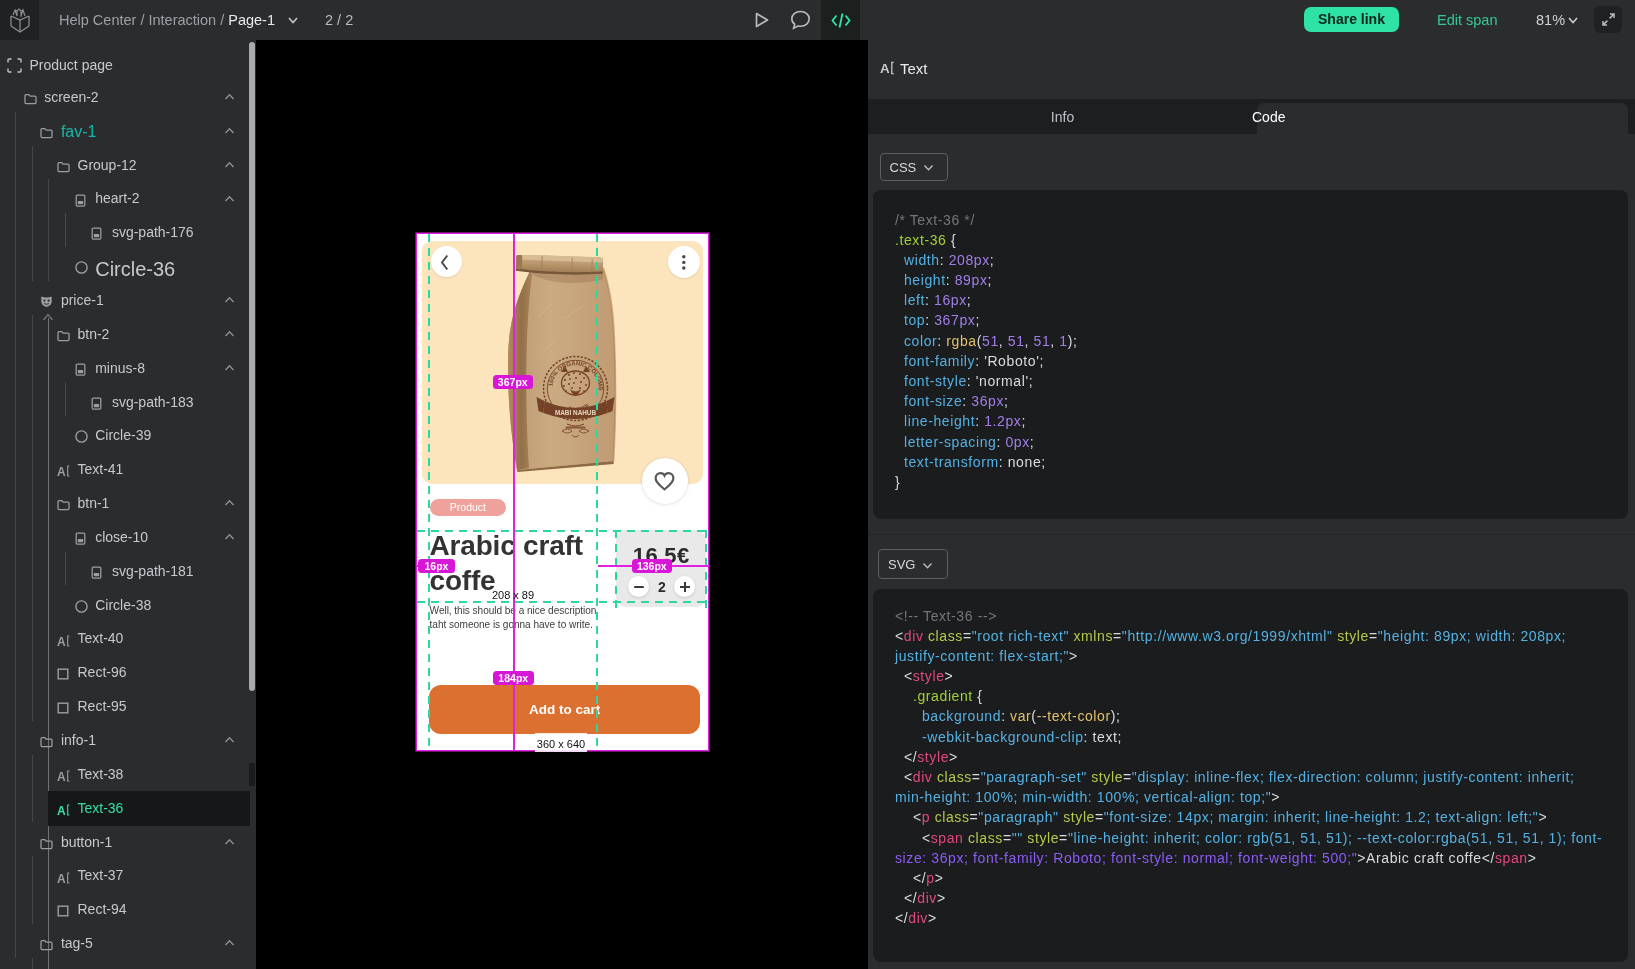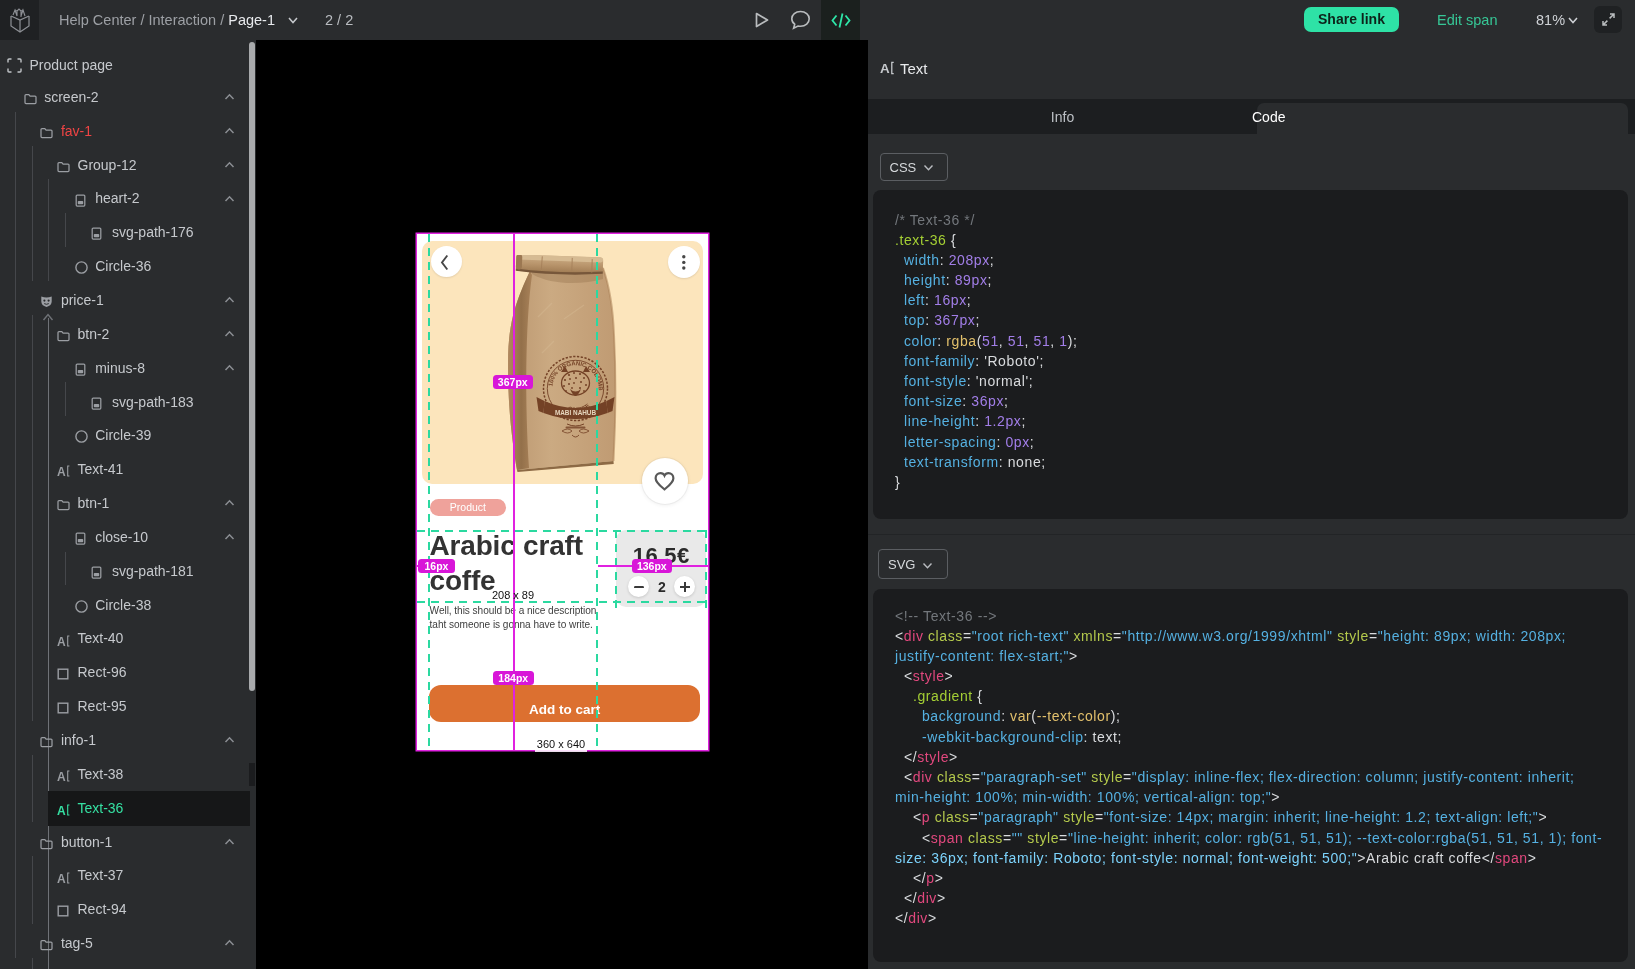--- a/index.html
+++ b/index.html
@@ -77,21 +77,21 @@
 <div style="position:absolute;left:23.7px;top:90.9px"><svg width="13" height="12" viewBox="0 0 13 12">
             <path d="M1 2.6 Q1 1.6 2 1.6 L4.8 1.6 L6.1 3.1 L11 3.1 Q12 3.1 12 4.1 L12 9.6 Q12 10.6 11 10.6 L2 10.6 Q1 10.6 1 9.6 Z" fill="none" stroke="#9b9ea3" stroke-width="1.25"></path>
           </svg></div>
 <div style="position:absolute;left:44.2px;top:88.8px;font-size:14px;color:#c6c9cd;white-space:nowrap">screen-2</div>
 <svg style="position:absolute;left:224px;top:92.9px" width="11" height="8" viewBox="0 0 11 8">
           <path d="M1.5 6 L5.5 1.8 L9.5 6" fill="none" stroke="#8b8e93" stroke-width="1.5"></path>
         </svg>
 <div style="position:absolute;left:40.4px;top:124.8px"><svg width="13" height="12" viewBox="0 0 13 12">
             <path d="M1 2.6 Q1 1.6 2 1.6 L4.8 1.6 L6.1 3.1 L11 3.1 Q12 3.1 12 4.1 L12 9.6 Q12 10.6 11 10.6 L2 10.6 Q1 10.6 1 9.6 Z" fill="none" stroke="#9b9ea3" stroke-width="1.25"></path>
           </svg></div>
-<div style="position:absolute;left:60.9px;top:122.7px;font-size:14px;color:#ef4444;white-space:nowrap">fav-1</div>
+<div style="position:absolute;left:60.9px;top:122.7px;font-size:16px;color:#14b8a6;white-space:nowrap">fav-1</div>
 <svg style="position:absolute;left:224px;top:126.8px" width="11" height="8" viewBox="0 0 11 8">
           <path d="M1.5 6 L5.5 1.8 L9.5 6" fill="none" stroke="#8b8e93" stroke-width="1.5"></path>
         </svg>
 <div style="position:absolute;left:57.0px;top:158.6px"><svg width="13" height="12" viewBox="0 0 13 12">
             <path d="M1 2.6 Q1 1.6 2 1.6 L4.8 1.6 L6.1 3.1 L11 3.1 Q12 3.1 12 4.1 L12 9.6 Q12 10.6 11 10.6 L2 10.6 Q1 10.6 1 9.6 Z" fill="none" stroke="#9b9ea3" stroke-width="1.25"></path>
           </svg></div>
 <div style="position:absolute;left:77.5px;top:156.5px;font-size:14px;color:#c6c9cd;white-space:nowrap">Group-12</div>
 <svg style="position:absolute;left:224px;top:160.6px" width="11" height="8" viewBox="0 0 11 8">
           <path d="M1.5 6 L5.5 1.8 L9.5 6" fill="none" stroke="#8b8e93" stroke-width="1.5"></path>
         </svg>
@@ -104,21 +104,21 @@
           <path d="M1.5 6 L5.5 1.8 L9.5 6" fill="none" stroke="#8b8e93" stroke-width="1.5"></path>
         </svg>
 <div style="position:absolute;left:91.4px;top:226.3px"><svg width="11" height="13" viewBox="0 0 11 13">
             <path d="M1.2 2 Q1.2 1 2.2 1 L8.8 1 Q9.8 1 9.8 2 L9.8 11 Q9.8 12 8.8 12 L2.2 12 Q1.2 12 1.2 11 Z" fill="none" stroke="#9b9ea3" stroke-width="1.25"></path>
             <rect x="2.8" y="7" width="5.4" height="3.2" rx="0.8" fill="#9b9ea3"></rect>
           </svg></div>
 <div style="position:absolute;left:111.9px;top:224.2px;font-size:14px;color:#c6c9cd;white-space:nowrap">svg-path-176</div>
 <div style="position:absolute;left:74.7px;top:260.1px"><svg width="13" height="13" viewBox="0 0 13 13">
             <circle cx="6.5" cy="6.5" r="5.6" fill="none" stroke="#9b9ea3" stroke-width="1.4"></circle>
           </svg></div>
-<div style="position:absolute;left:95.2px;top:258.0px;font-size:14px;color:#c6c9cd;white-space:nowrap">Circle-36</div>
+<div style="position:absolute;left:95.2px;top:258.0px;font-size:20px;color:#c6c9cd;white-space:nowrap">Circle-36</div>
 <div style="position:absolute;left:40.4px;top:294.0px"><svg width="13" height="13" viewBox="0 0 13 13">
             <path d="M1.3 1.5 Q6.5 3.5 11.7 1.5 L11.7 6.5 Q11.7 10.5 6.5 12 Q1.3 10.5 1.3 6.5 Z" fill="#9b9ea3"></path>
             <circle cx="4.4" cy="5.6" r="1.1" fill="#2a2c2e"></circle>
             <circle cx="8.6" cy="5.6" r="1.1" fill="#2a2c2e"></circle>
             <path d="M4.2 8.6 Q6.5 10 8.8 8.6" stroke="#2a2c2e" stroke-width="1" fill="none"></path>
           </svg></div>
 <div style="position:absolute;left:60.9px;top:291.9px;font-size:14px;color:#c6c9cd;white-space:nowrap">price-1</div>
 <svg style="position:absolute;left:224px;top:296.0px" width="11" height="8" viewBox="0 0 11 8">
           <path d="M1.5 6 L5.5 1.8 L9.5 6" fill="none" stroke="#8b8e93" stroke-width="1.5"></path>
         </svg>
@@ -327,21 +327,21 @@
     <div style="position:absolute;left:12.1px;top:45.9px;width:21px;height:21px;background:#fff;border-radius:50%;box-shadow:0 1px 3px rgba(0,0,0,0.15)"></div>
     <svg style="position:absolute;left:17.6px;top:55.3px" width="10" height="2.4" viewBox="0 0 10 2.4">
           <rect width="10" height="2.4" rx="1.2" fill="#3a3a3a"></rect>
         </svg>
     <div style="position:absolute;left:38.6px;top:48.3px;width:14px;text-align:center;font-size:14px;font-weight:bold;color:#2b2b2b">2</div>
     <div style="position:absolute;left:57.8px;top:45.9px;width:21px;height:21px;background:#fff;border-radius:50%;box-shadow:0 1px 3px rgba(0,0,0,0.15)"></div>
     <svg style="position:absolute;left:62.3px;top:50.4px" width="12" height="12" viewBox="0 0 12 12">
           <path d="M6 1 L6 11 M1 6 L11 6" stroke="#3a3a3a" stroke-width="2"></path>
         </svg>
   </div>
-  <div style="position:absolute;left:12.3px;top:451.1px;width:270.9px;height:37px;background:#dc7030;border-radius:12px;color:#fff;font-size:13.5px;font-weight:bold;text-align:center;line-height:49.5px">Add to cart</div>
+  <div style="position:absolute;left:12.3px;top:451.1px;width:270.9px;height:49px;background:#dc7030;border-radius:12px;color:#fff;font-size:13.5px;font-weight:bold;text-align:center;line-height:49.5px">Add to cart</div>
   <div style="position:absolute;left:118px;top:499px;width:52px;height:19px;background:rgba(255,255,255,0.85)"></div>
   <div style="position:absolute;left:46px;top:355px;width:100px;text-align:center;font-size:11px;color:#111;z-index:25">208 x 89</div>
   <div style="position:absolute;left:94px;top:503.5px;width:100px;text-align:center;font-size:11px;color:#111;z-index:25">360 x 640</div>
 </div>
 
 <div class="dashv" style="left:428px;top:234px;height:516px"></div>
 <div class="dashv" style="left:595.5px;top:234px;height:516px"></div>
 <div class="dashh" style="left:417px;top:529.5px;width:290.6px"></div>
 <div class="dashh" style="left:417px;top:600.8px;width:290.6px"></div>
 <div class="dashv" style="left:615px;top:529.5px;height:78px"></div>
@@ -402,18 +402,18 @@
 <div class="cl"><span style="color:#55b1e2">justify-content: flex-start;"</span><span style="color:#d9dbde">&gt;</span></div>
 <div class="cl">&nbsp;&nbsp;<span style="color:#d9dbde">&lt;</span><span style="color:#e2487e">style</span><span style="color:#d9dbde">&gt;</span></div>
 <div class="cl">&nbsp;&nbsp;&nbsp;&nbsp;<span style="color:#a4cf34">.gradient</span><span style="color:#d9dbde"> {</span></div>
 <div class="cl">&nbsp;&nbsp;&nbsp;&nbsp;&nbsp;&nbsp;<span style="color:#55b1e2">background</span><span style="color:#d9dbde">: </span><span style="color:#e2c06c">var</span><span style="color:#d9dbde">(</span><span style="color:#e2c06c">--text-color</span><span style="color:#d9dbde">)</span><span style="color:#d9dbde">;</span></div>
 <div class="cl">&nbsp;&nbsp;&nbsp;&nbsp;&nbsp;&nbsp;<span style="color:#55b1e2">-webkit-background-clip</span><span style="color:#d9dbde">: </span><span style="color:#d9dbde">text;</span></div>
 <div class="cl">&nbsp;&nbsp;<span style="color:#d9dbde">&lt;/</span><span style="color:#e2487e">style</span><span style="color:#d9dbde">&gt;</span></div>
 <div class="cl">&nbsp;&nbsp;<span style="color:#d9dbde">&lt;</span><span style="color:#e2487e">div </span><span style="color:#b4c94c">class</span><span style="color:#d9dbde">=</span><span style="color:#55b1e2">"paragraph-set" </span><span style="color:#b4c94c">style</span><span style="color:#d9dbde">=</span><span style="color:#55b1e2">"display: inline-flex; flex-direction: column; justify-content: inherit;</span></div>
 <div class="cl"><span style="color:#55b1e2">min-height: 100%; min-width: 100%; vertical-align: top;"</span><span style="color:#d9dbde">&gt;</span></div>
 <div class="cl">&nbsp;&nbsp;&nbsp;&nbsp;<span style="color:#d9dbde">&lt;</span><span style="color:#e2487e">p </span><span style="color:#b4c94c">class</span><span style="color:#d9dbde">=</span><span style="color:#55b1e2">"paragraph" </span><span style="color:#b4c94c">style</span><span style="color:#d9dbde">=</span><span style="color:#55b1e2">"font-size: 14px; margin: inherit; line-height: 1.2; text-align: left;"</span><span style="color:#d9dbde">&gt;</span></div>
 <div class="cl">&nbsp;&nbsp;&nbsp;&nbsp;&nbsp;&nbsp;<span style="color:#d9dbde">&lt;</span><span style="color:#e2487e">span </span><span style="color:#b4c94c">class</span><span style="color:#d9dbde">=</span><span style="color:#55b1e2">"" </span><span style="color:#b4c94c">style</span><span style="color:#d9dbde">=</span><span style="color:#55b1e2">"line-height: inherit; color: rgb(51, 51, 51); --text-color:rgba(51, 51, 51, 1); font-</span></div>
-<div class="cl"><span style="color:#7dd3fc">size: 36px; font-family: Roboto; font-style: normal; font-weight: 500;"</span><span style="color:#d9dbde">&gt;</span><span style="color:#d9dbde">Arabic craft coffe</span><span style="color:#d9dbde">&lt;/</span><span style="color:#e2487e">span</span><span style="color:#d9dbde">&gt;</span></div>
+<div class="cl"><span style="color:#8b5cf6">size: 36px; font-family: Roboto; font-style: normal; font-weight: 500;"</span><span style="color:#d9dbde">&gt;</span><span style="color:#d9dbde">Arabic craft coffe</span><span style="color:#d9dbde">&lt;/</span><span style="color:#e2487e">span</span><span style="color:#d9dbde">&gt;</span></div>
 <div class="cl">&nbsp;&nbsp;&nbsp;&nbsp;<span style="color:#d9dbde">&lt;/</span><span style="color:#e2487e">p</span><span style="color:#d9dbde">&gt;</span></div>
 <div class="cl">&nbsp;&nbsp;<span style="color:#d9dbde">&lt;/</span><span style="color:#e2487e">div</span><span style="color:#d9dbde">&gt;</span></div>
 <div class="cl"><span style="color:#d9dbde">&lt;/</span><span style="color:#e2487e">div</span><span style="color:#d9dbde">&gt;</span></div>
 </div>
 
 </div>
 </body></html>

